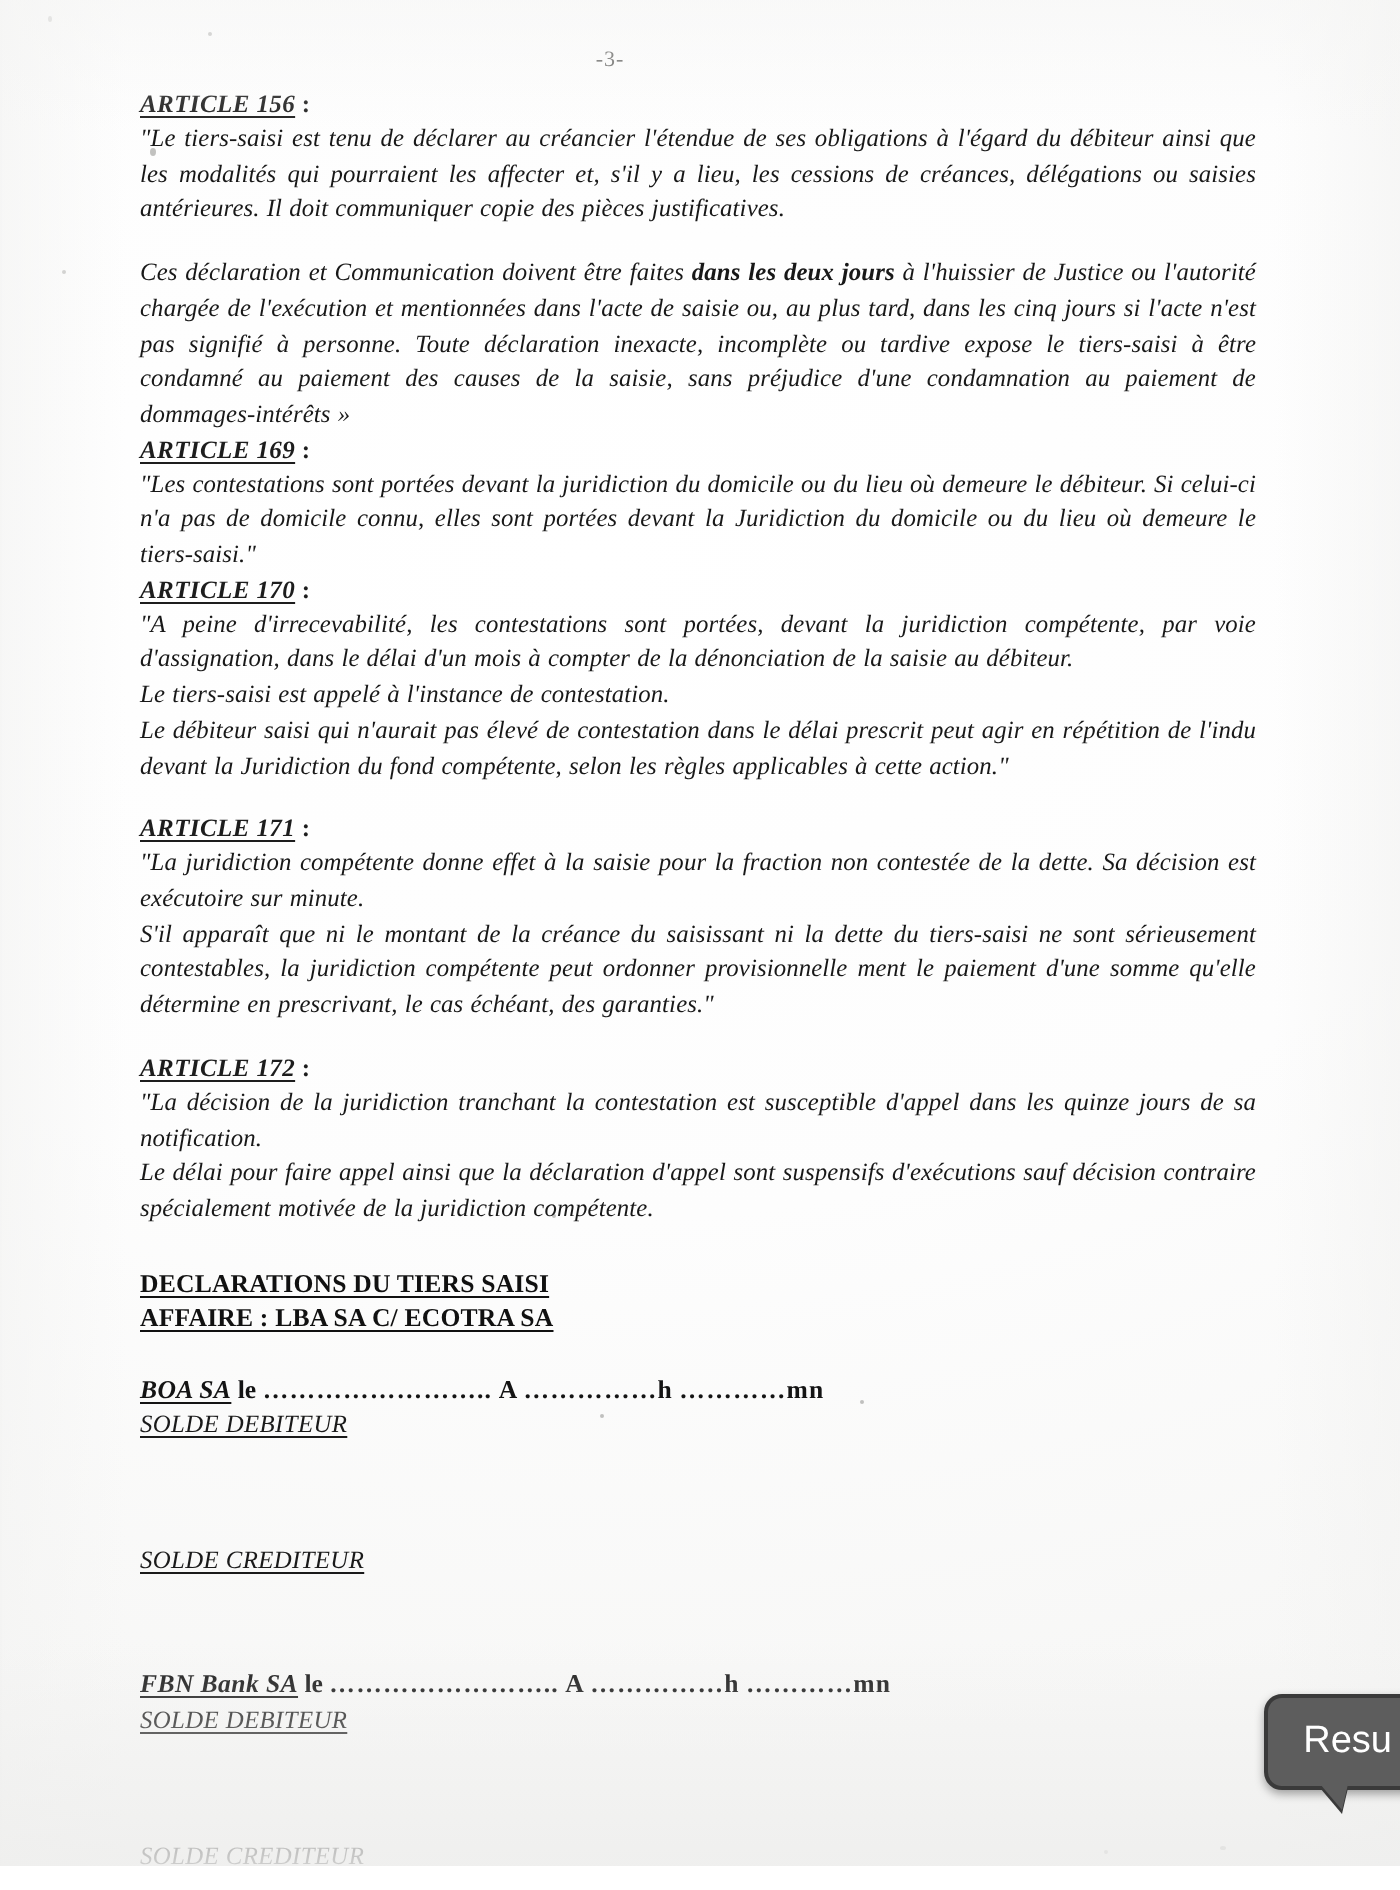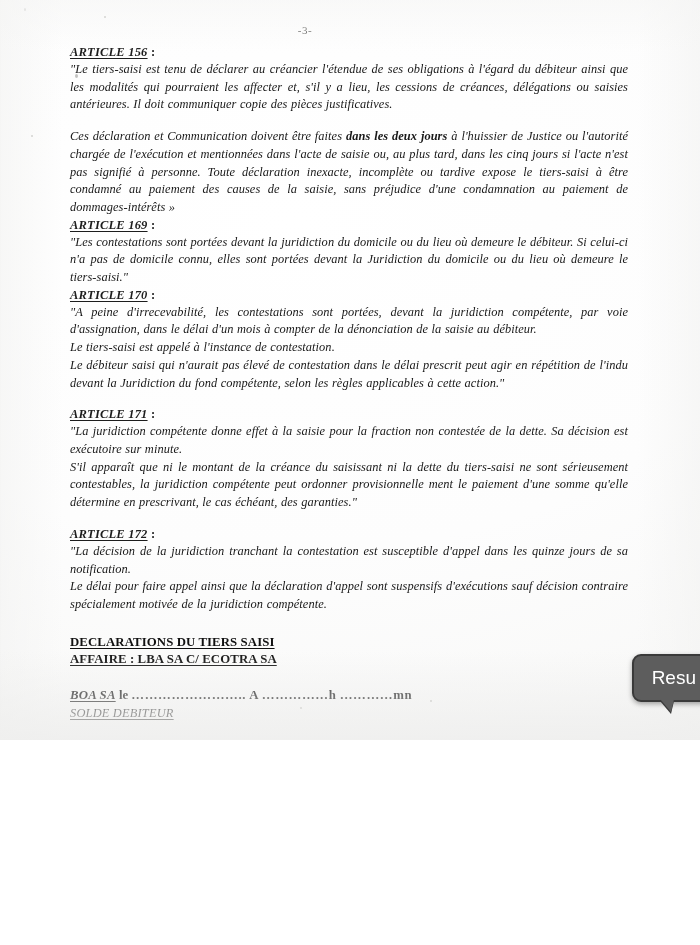--- a/index.html
+++ b/index.html
@@ -10,21 +10,21 @@
   }
   body {
     font-family: "Liberation Serif", "DejaVu Serif", serif;
     background: #ffffff;
   }
 
   
   #page-scan {
     position: relative;
     width: 700px;
-    height: 740px;
+    height: 933px;
     background:
       radial-gradient(ellipse 900px 600px at 42% 30%, #ffffff 0%, #fdfdfd 55%, #f7f7f6 100%);
     overflow: hidden;
   }
   
   #scan-grain {
     position: absolute; inset: 0;
     pointer-events: none;
     background:
       linear-gradient(90deg, rgba(0,0,0,0.018) 0 1px, transparent 1px 9px),

